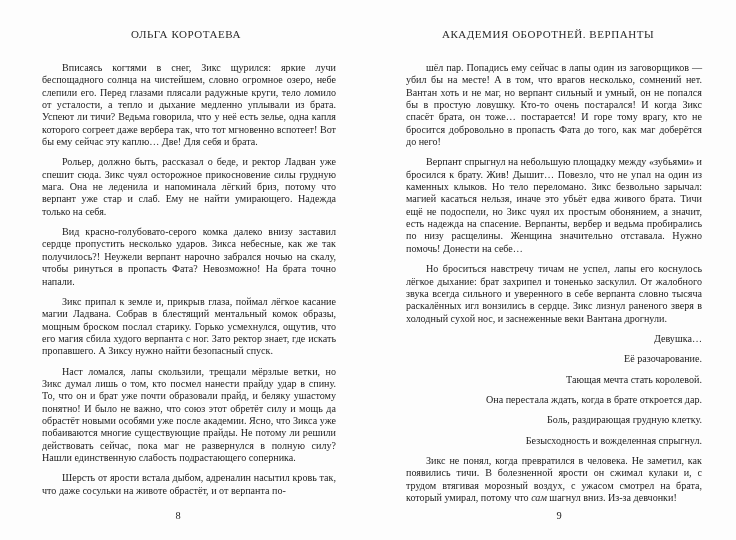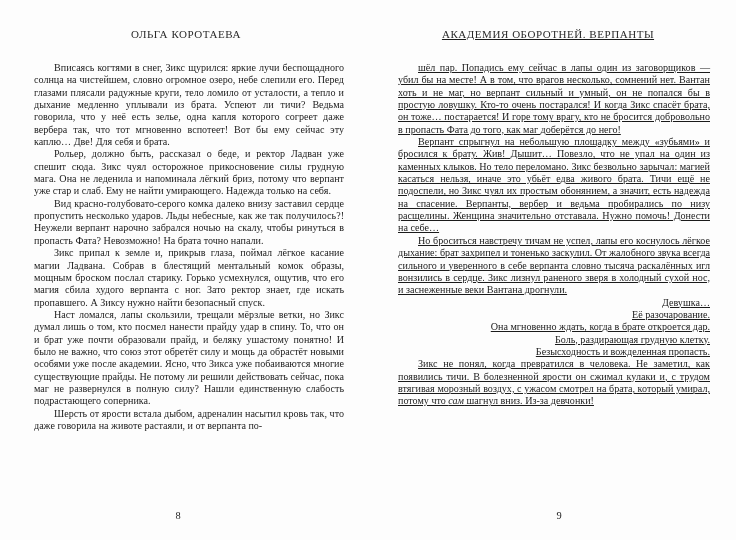--- a/index.html
+++ b/index.html
@@ -27,21 +27,21 @@
 
   .page {
     position: relative;
     width: 368px;
     height: 540px;
     box-sizing: border-box;
     background: #fdfdfd;
   }
 
   .page-left  { padding: 28px 24px 0 34px; }
-  .page-right { padding: 28px 28px 0 30px; text-decoration: underline; }
+  .page-right { padding: 28px 28px 0 30px; }
 
   .running-head {
     font-size: 11px;
     letter-spacing: 0.55px;
     text-align: center;
     color: #2a2a2a;
     margin: 0 0 22px 0;
     white-space: nowrap;
     font-weight: normal;
     text-transform: uppercase;
@@ -54,21 +54,21 @@
     width: 310px;
     font-size: 10.1px;
     line-height: 12.35px;
     text-align: justify;
     text-justify: inter-word;
     hyphens: manual;
   }
   .page-right .textblock { width: 312px; }
 
   .textblock p {
-    margin: 0;
+    margin: 8px;
     text-indent: 20px;
   }
 
   .shortline {
     margin: 0;
     text-indent: 20px;
     text-align: right;
   }
 
   em.emph {
@@ -90,43 +90,44 @@
 
 <div class="spread">
 
   <div class="page page-left">
 
     <div class="running-head">ОЛЬГА КОРОТАЕВА</div>
 
     <div class="textblock">
       <p>Вписаясь когтями в снег, Зикс щурился: яркие лучи беспощадного солнца на чистейшем, словно огромное озеро, небе слепили его. Перед глазами плясали радужные круги, тело ломило от усталости, а тепло и дыхание медленно уплывали из брата. Успеют ли тичи? Ведьма говорила, что у неё есть зелье, одна капля которого согреет даже вербера так, что тот мгновенно вспотеет! Вот бы ему сейчас эту каплю… Две! Для себя и брата.</p>
       <p>Рольер, должно быть, рассказал о беде, и ректор Ладван уже спешит сюда. Зикс чуял осторожное прикосновение силы грудную мага. Она не леденила и напоминала лёгкий бриз, потому что верпант уже стар и слаб. Ему не найти умирающего. Надежда только на себя.</p>
-      <p>Вид красно-голубовато-серого комка далеко внизу заставил сердце пропустить несколько ударов. Льды небесные, как же так получилось?! Неужели верпант нарочно забрался ночью на скалу, чтобы ринуться в пропасть Фата? Невозможно! На брата точно напали.</p>
+      <p>Вид красно-голубовато-серого комка далеко внизу заставил сердце пропустить несколько ударов. Зикса небесные, как же так получилось?! Неужели верпант нарочно забрался ночью на скалу, чтобы ринуться в пропасть Фата? Невозможно! На брата точно напали.</p>
       <p>Зикс припал к земле и, прикрыв глаза, поймал лёгкое касание магии Ладвана. Собрав в блестящий ментальный комок образы, мощным броском послал старику. Горько усмехнулся, ощутив, что его магия сбила худого верпанта с ног. Зато ректор знает, где искать пропавшего. А Зиксу нужно найти безопасный спуск.</p>
       <p>Наст ломался, лапы скользили, трещали мёрзлые ветки, но Зикс думал лишь о том, кто посмел нанести прайду удар в спину. То, что он и брат уже почти образовали прайд, и беляку ушастому понятно! И было не важно, что союз этот обретёт силу и мощь да обрастёт новыми особями уже после академии. Ясно, что Зикса уже побаиваются многие существующие прайды. Не потому ли решили действовать сейчас, пока маг не развернулся в полную силу? Нашли единственную слабость подрастающего соперника.</p>
-      <p>Шерсть от ярости встала дыбом, адреналин насытил кровь так, что даже говорила на животе растаяли, и от верпанта по-</p>
+      <p>Шерсть от ярости встала дыбом, адреналин насытил кровь так, что даже сосульки на животе обрастёт, и от верпанта по-</p>
     </div>
 
     <div class="folio folio-left">8</div>
   </div>
 
   <div class="page page-right">
 
     <div class="running-head">АКАДЕМИЯ ОБОРОТНЕЙ. ВЕРПАНТЫ</div>
 
     <div class="textblock">
       <p>шёл пар. Попадись ему сейчас в лапы один из заговорщиков — убил бы на месте! А в том, что врагов несколько, сомнений нет. Вантан хоть и не маг, но верпант сильный и умный, он не попался бы в простую ловушку. Кто-то очень постарался! И когда Зикс спасёт брата, он тоже… постарается! И горе тому врагу, кто не бросится добровольно в пропасть Фата до того, как маг доберётся до него!</p>
       <p>Верпант спрыгнул на небольшую площадку между «зубьями» и бросился к брату. Жив! Дышит… Повезло, что не упал на один из каменных клыков. Но тело переломано. Зикс безвольно зарычал: магией касаться нельзя, иначе это убьёт едва живого брата. Тичи ещё не подоспели, но Зикс чуял их простым обонянием, а значит, есть надежда на спасение. Верпанты, вербер и ведьма пробирались по низу расщелины. Женщина значительно отставала. Нужно помочь! Донести на себе…</p>
       <p>Но броситься навстречу тичам не успел, лапы его коснулось лёгкое дыхание: брат захрипел и тоненько заскулил. От жалобного звука всегда сильного и уверенного в себе верпанта словно тысяча раскалённых игл вонзились в сердце. Зикс лизнул раненого зверя в холодный сухой нос, и заснеженные веки Вантана дрогнули.</p>
 
       <p class="shortline">Девушка…</p>
       <p class="shortline">Её разочарование.</p>
-      <p class="shortline">Она мгновенно ждать, когда в брате откроется дар.</p>
+      <p class="shortline">Тающая мечта стать королевой.</p>
+      <p class="shortline">Она перестала ждать, когда в брате откроется дар.</p>
       <p class="shortline">Боль, раздирающая грудную клетку.</p>
-      <p class="shortline">Безысходность и вожделенная пропасть.</p>
+      <p class="shortline">Безысходность и вожделенная спрыгнул.</p>
 
       <p><span>Зикс не понял, когда превратился в человека. Не заметил, как появились тичи. В болезненной ярости он сжимал кулаки и, с трудом втягивая морозный воздух, с ужасом смотрел на брата, который умирал, потому что </span><em class="emph">сам</em><span> шагнул вниз. Из-за девчонки!</span></p>
     </div>
 
     <div class="folio folio-right">9</div>
   </div>
 
 </div>
 
 </body></html>

